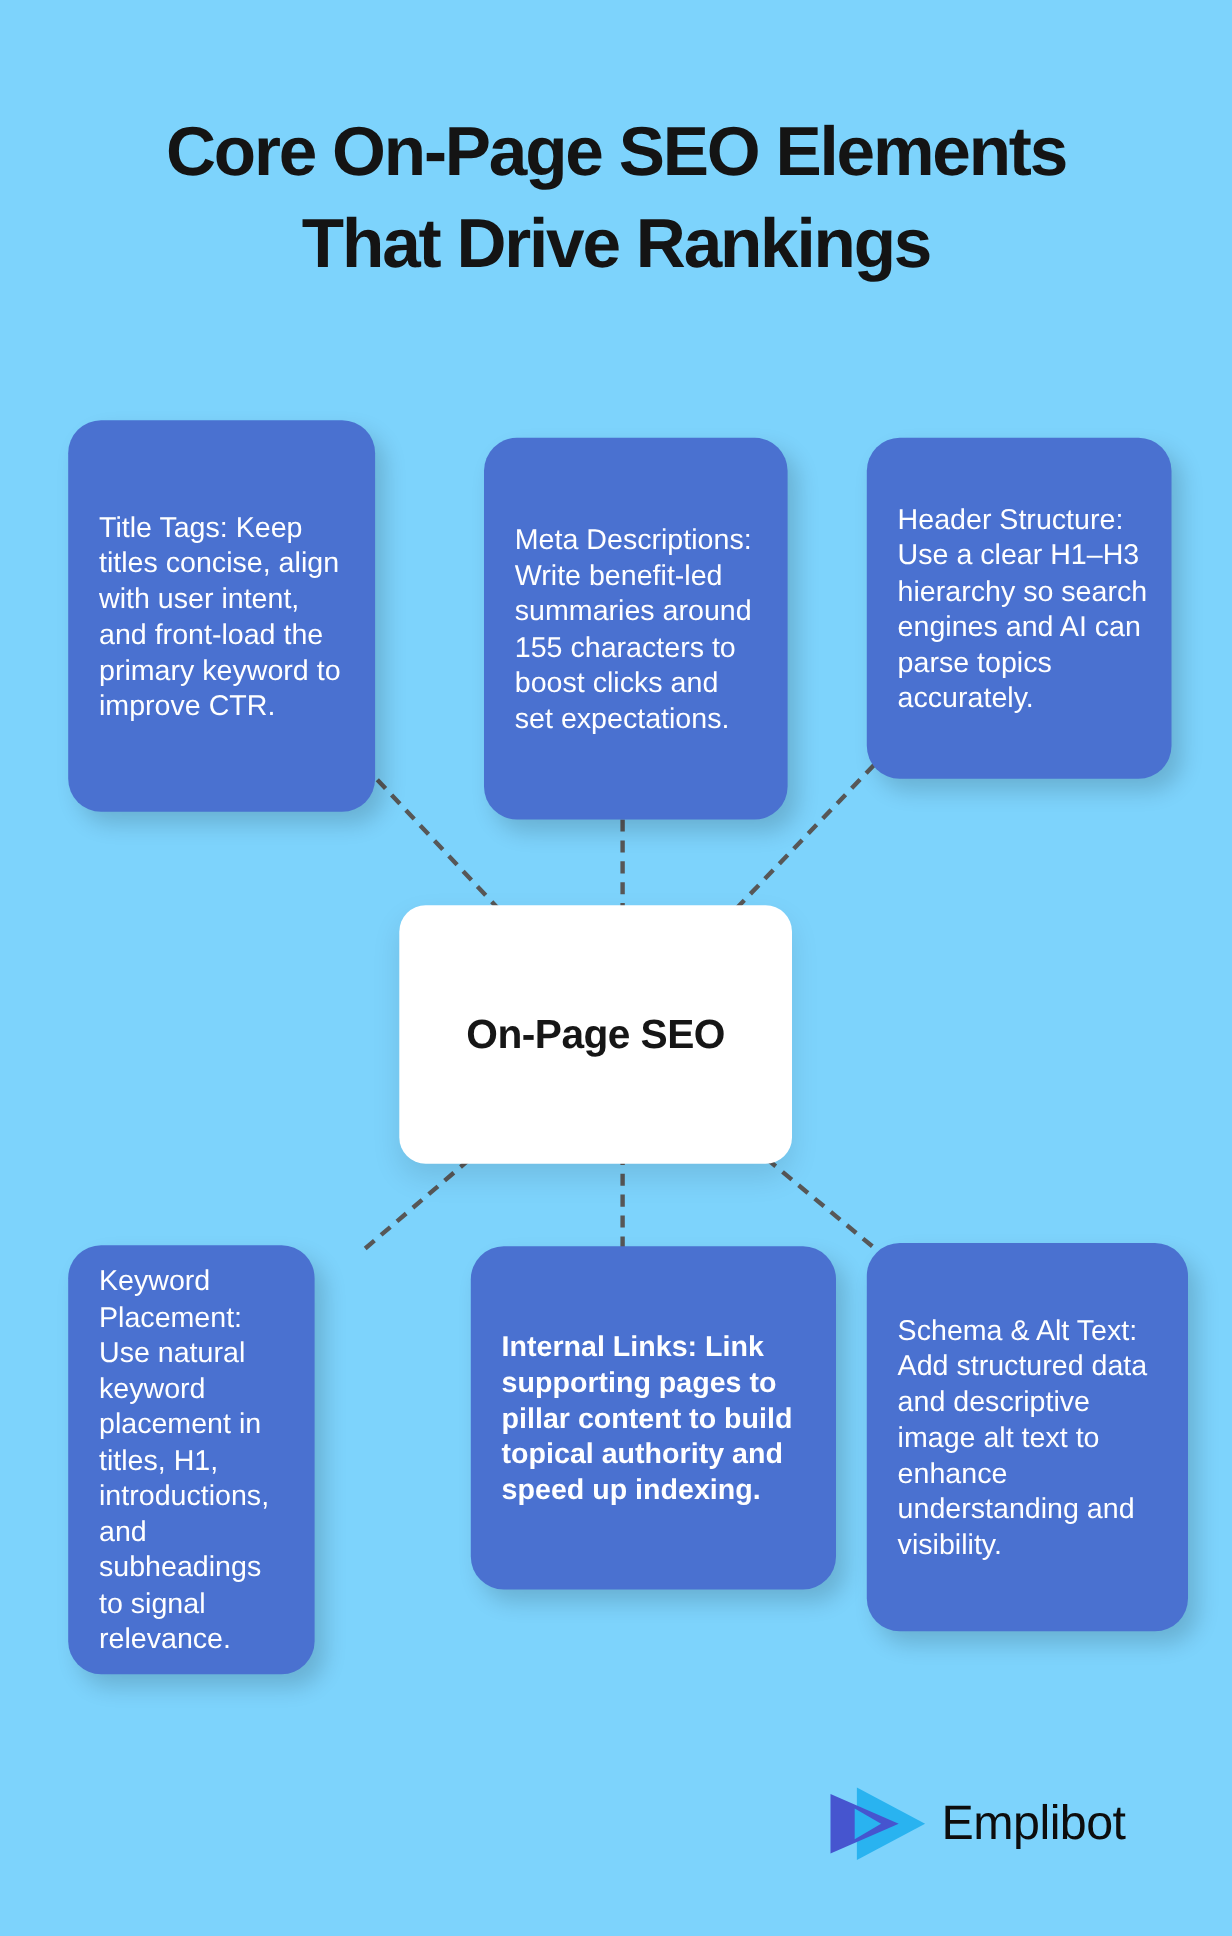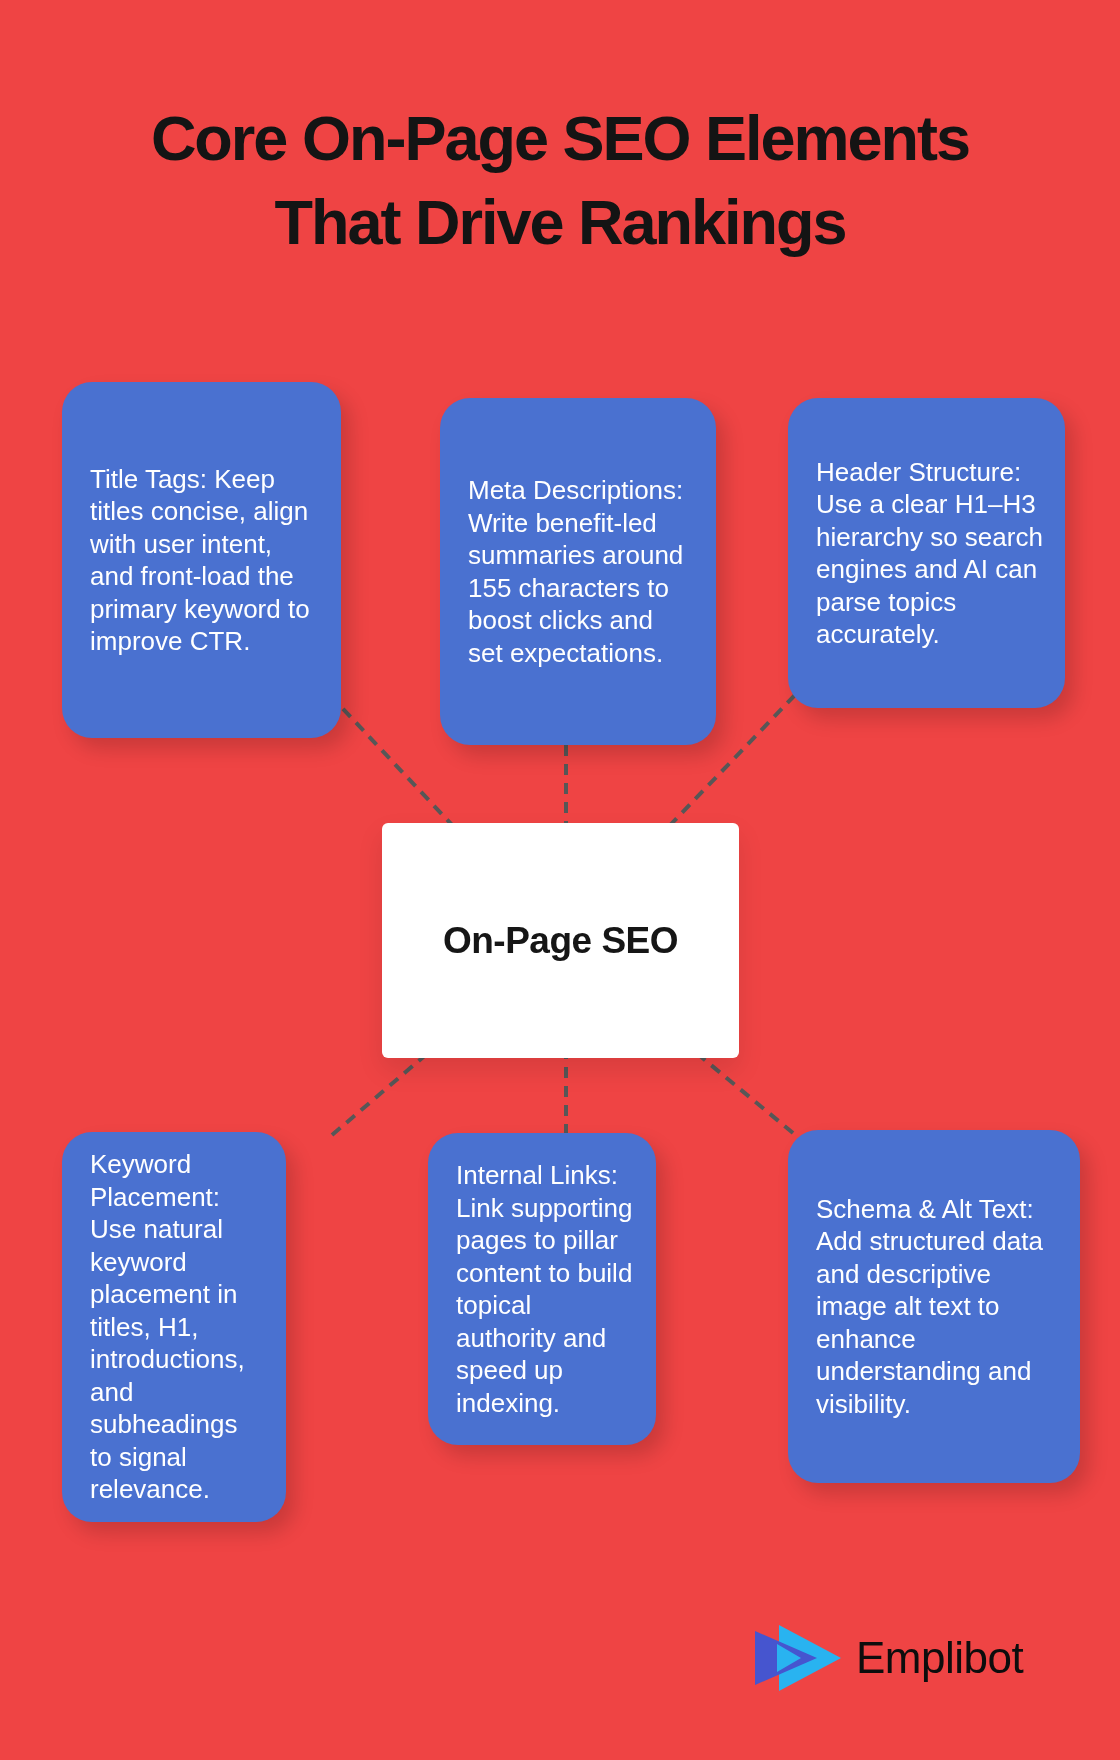--- a/index.html
+++ b/index.html
@@ -1,39 +1,39 @@
 <!DOCTYPE html>
 <html><head>
 <meta charset="utf-8">
 <style>
   html,body{margin:0;padding:0;}
   .canvas{
-    position:relative;width:1120px;height:1760px;background:#ef4444;
+    position:relative;width:1120px;height:1760px;background:#7dd3fc;
     font-family:"Liberation Sans",sans-serif;overflow:hidden;
   }
   .title{
     position:absolute;top:96px;left:0;width:100%;text-align:center;
     font-weight:700;font-size:63px;line-height:84px;letter-spacing:-2px;color:#141414;
   }
   .connectors{position:absolute;left:0;top:0;z-index:1;}
   .card{
     position:absolute;background:#4a71d0;border-radius:30px;color:#ffffff;
     font-size:26px;line-height:32.5px;display:flex;align-items:center;
     box-shadow:9px 11px 20px rgba(0,0,0,0.16);
     padding:0 22px 0 28px;box-sizing:border-box;z-index:2;
   }
   .c1{left:62px;top:382px;width:279px;height:356px;}
   .c2{left:440px;top:398px;width:276px;height:347px;}
   .c3{left:788px;top:398px;width:277px;height:310px;}
   .c4{left:62px;top:1132px;width:224px;height:390px;}
-  .c5{left:428px;top:1133px;width:228px;height:312px;}
+  .c5{left:428px;top:1133px;width:332px;height:312px;font-weight:bold;}
   .c6{left:788px;top:1130px;width:292px;height:353px;}
   .center-node{
-    position:absolute;left:382px;top:823px;width:357px;height:235px;
-    background:#ffffff;border-radius:6px;display:flex;align-items:center;justify-content:center;
+    position:absolute;left:363px;top:823px;width:357px;height:235px;
+    background:#ffffff;border-radius:24px;display:flex;align-items:center;justify-content:center;
     font-weight:700;font-size:37px;letter-spacing:-0.5px;color:#161616;z-index:2;
     box-shadow:0 12px 26px rgba(0,0,0,0.10);
   }
   .logo{position:absolute;left:753px;top:1618px;height:80px;display:flex;align-items:center;z-index:2;}
   .logo-text{font-weight:400;font-size:44px;color:#0d0d0d;margin-left:15px;letter-spacing:-0.5px;}
 </style>
 </head>
 <body>
 
 <div class="canvas">

